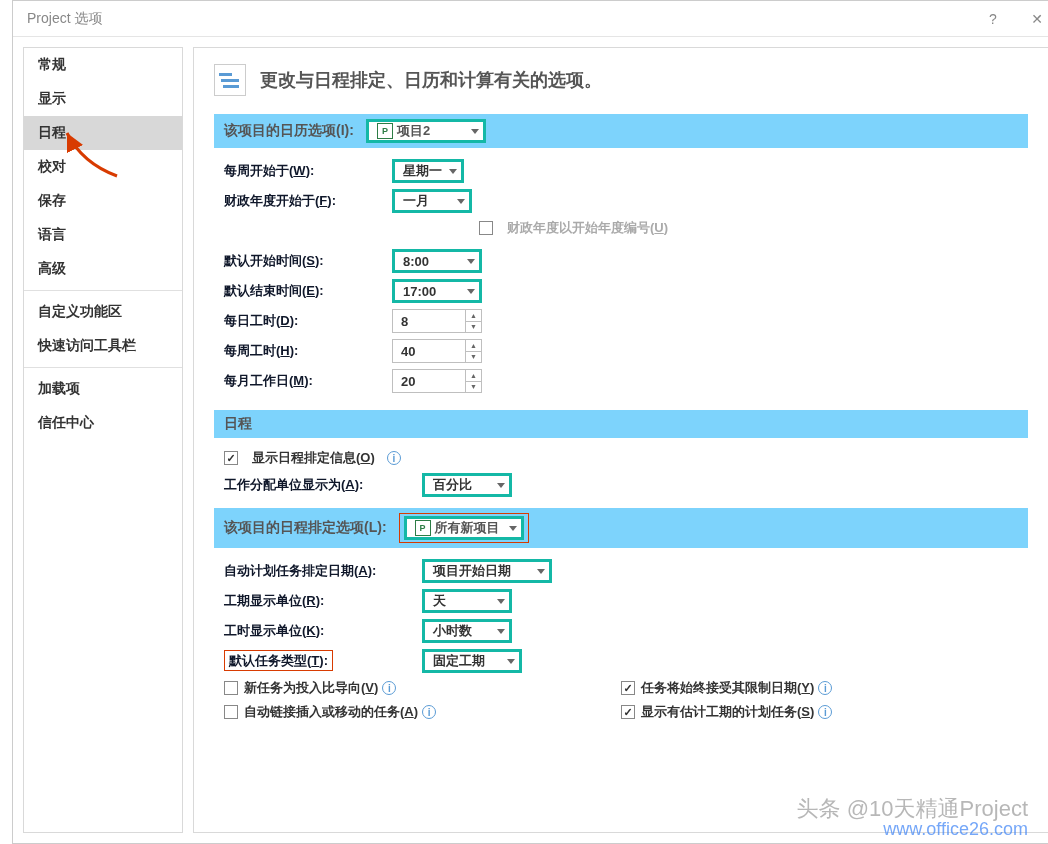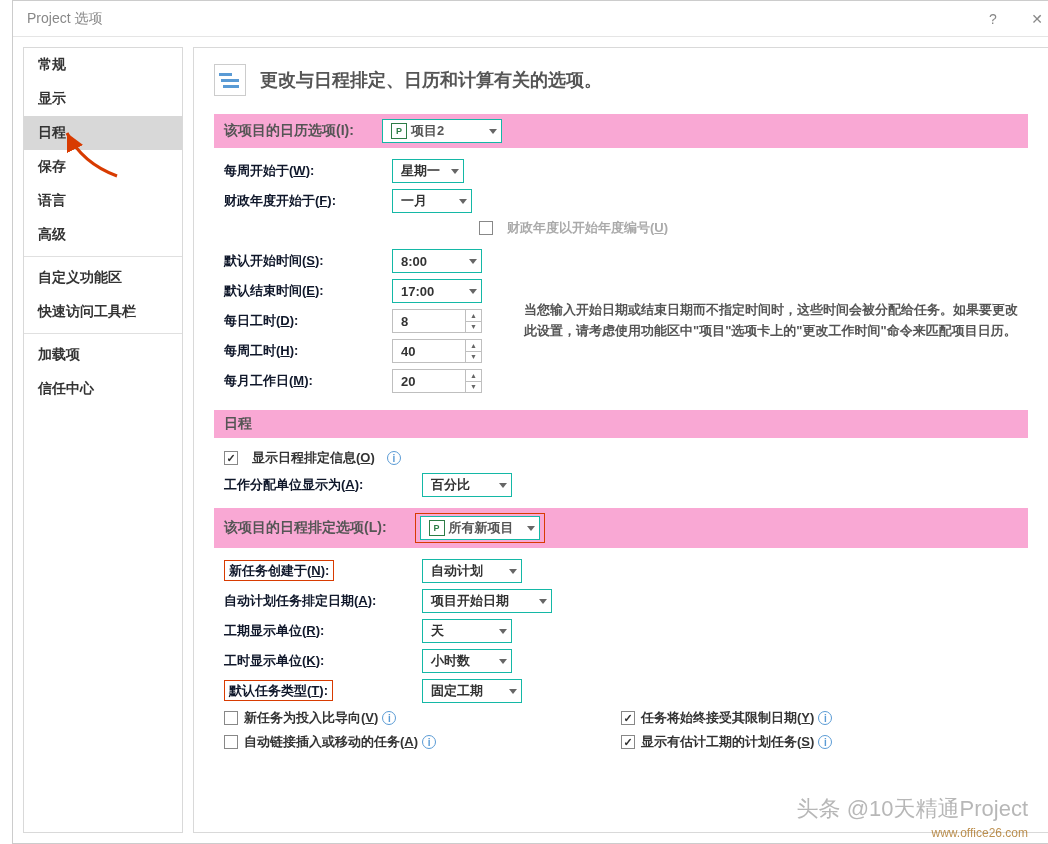--- a/index.html
+++ b/index.html
@@ -96,43 +96,43 @@
       flex-direction: column;
       justify-content: center;
       gap: 3px;
       padding: 4px;
     }
     .section-icon .bar { height: 3px; background: #5a9bd5; }
     .section-icon .bar.s1 { width: 60%; }
     .section-icon .bar.s2 { width: 80%; margin-left: 10%; }
     .section-icon .bar.s3 { width: 70%; margin-left: 20%; }
     .group-header {
-      background: #f9a8d4;
+      background: #7dd3fc;
       padding: 5px 10px;
       font-size: 14px;
       color: #555;
       margin: 8px 0;
       display: flex;
       align-items: center;
-      gap: 28px;
+      gap: 12px;
     }
     .row {
       display: flex;
       align-items: center;
       padding: 3px 10px;
       gap: 8px;
     }
     .row .label {
       width: 160px;
       color: #0f172a;
     }
     .row .label.wide { width: 190px; }
     .underline { text-decoration: underline; }
     .dropdown {
-      border: 1px solid #14b8a6;
+      border: 3px solid #14b8a6;
       height: 24px;
       display: flex;
       align-items: center;
       padding: 0 4px 0 8px;
       background: #fff;
       min-width: 70px;
       cursor: pointer;
       font-size: 13px;
     }
     .dropdown .dd-text { flex: 1; }
@@ -235,22 +235,22 @@
       font-size: 22px;
       color: #888;
       opacity: 0.6;
       font-weight: 500;
       pointer-events: none;
     }
     .watermark2 {
       position: absolute;
       right: 20px;
       bottom: 4px;
-      font-size: 12px;
-      color: #a16207;
+      font-size: 18px;
+      color: #3b82f6;
       opacity: 0.7;
       pointer-events: none;
     }
     .dual-col {
       display: flex;
       padding: 3px 10px;
     }
     .dual-col > div {
       flex: 1;
       display: flex;
@@ -265,20 +265,21 @@
     <span class="title">Project 选项</span>
     <div class="winbtn">?</div>
     <div class="winbtn">✕</div>
   </div>
 
   <div class="body">
     <div class="sidebar">
       <div class="sidebar-item">常规</div>
       <div class="sidebar-item">显示</div>
       <div class="sidebar-item selected">日程</div>
+      <div class="sidebar-item">校对</div>
       <div class="sidebar-item">保存</div>
       <div class="sidebar-item">语言</div>
       <div class="sidebar-item">高级</div>
       <div class="sidebar-sep"></div>
       <div class="sidebar-item">自定义功能区</div>
       <div class="sidebar-item">快速访问工具栏</div>
       <div class="sidebar-sep"></div>
       <div class="sidebar-item">加载项</div>
       <div class="sidebar-item">信任中心</div>
     </div>
@@ -364,21 +365,20 @@
               <span class="label">每月工作日(<span class="underline">M</span>):</span>
               <div class="spinner">
                 <span class="sp-text">20</span>
                 <div class="sp-btns">
                     <div>▲</div>
                     <div>▼</div>
                   </div>
               </div>
             </div>
           </div>
-          <div class="note">当您输入开始日期或结束日期而不指定时间时，这些时间会被分配给任务。如果要更改此设置，请考虑使用功能区中"项目"选项卡上的"更改工作时间"命令来匹配项目日历。</div>
         </div>
 
         <div class="group-header">
           <span>日程</span>
         </div>
 
         <div class="row">
           <span class="checkbox checked"></span>
           <span>显示日程排定信息(<span class="underline">O</span>)</span>
           <span class="info-icon">i</span>
@@ -395,27 +395,20 @@
           <span>该项目的日程排定选项(L):</span>
           <span class="red-box">
             <div class="dropdown" style="width:120px">
               <span class="proj-icon"></span>
               <span class="dd-text">所有新项目</span>
               <span class="dd-arrow"></span>
             </div>
           </span>
         </div>
 
-        <div class="row">
-          <span class="label wide"><span class="red-box">新任务创建于(<span class="underline">N</span>):</span></span>
-          <div class="dropdown" style="width:100px">
-            <span class="dd-text">自动计划</span>
-            <span class="dd-arrow"></span>
-          </div>
-        </div>
 
         <div class="row">
           <span class="label wide">自动计划任务排定日期(<span class="underline">A</span>):</span>
           <div class="dropdown" style="width:130px">
             <span class="dd-text">项目开始日期</span>
             <span class="dd-arrow"></span>
           </div>
         </div>
 
         <div class="row">

